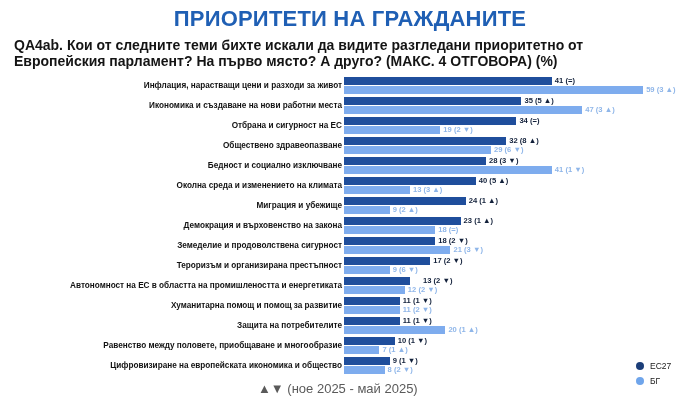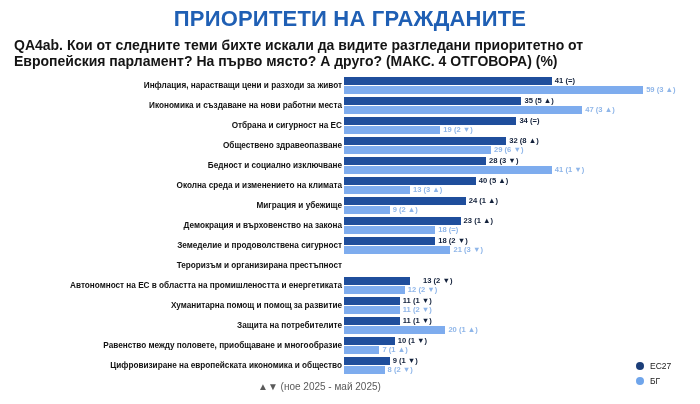--- a/index.html
+++ b/index.html
@@ -144,21 +144,21 @@
     color: #1A1A1A;
     font-weight: normal;
     white-space: nowrap;
   }
 
   
   .footnote {
     position: absolute;
     left: 258px;
     top: 381px;
-    font-size: 10px;
+    font-size: 13px;
     color: #5A5A5A;
     white-space: nowrap;
   }
 </style>
 </head>
 <body>
 
 <div class="slide">
 
   <div class="title">ПРИОРИТЕТИ НА ГРАЖДАНИТЕ</div>
@@ -278,20 +278,30 @@
             <span class="bar-val eu" style="left: 94.26px;">18 (2 ▼)</span>
           </div>
           <div class="bar-wrap second">
             <div class="bar bg" style="width: 106.47px;"></div>
             <span class="bar-val bg" style="left: 109.47px;">21 (3 ▼)</span>
           </div>
         </div>
       </div>
       <div class="row">
         <div class="cat-label">Тероризъм и организирана престъпност</div>
+        <div class="bars">
+          <div class="bar-wrap first">
+            <div class="bar eu" style="width: 86.19px;"></div>
+            <span class="bar-val eu" style="left: 89.19px;">17 (2 ▼)</span>
+          </div>
+          <div class="bar-wrap second">
+            <div class="bar bg" style="width: 45.63px;"></div>
+            <span class="bar-val bg" style="left: 48.63px;">9 (6 ▼)</span>
+          </div>
+        </div>
       </div>
       <div class="row">
         <div class="cat-label">Автономност на ЕС в областта на промишлеността и енергетиката</div>
         <div class="bars">
           <div class="bar-wrap first">
             <div class="bar eu" style="width: 65.91px;"></div>
             <span class="bar-val eu" style="left: 79px;">13 (2 ▼)</span>
           </div>
           <div class="bar-wrap second">
             <div class="bar bg" style="width: 60.84px;"></div>

